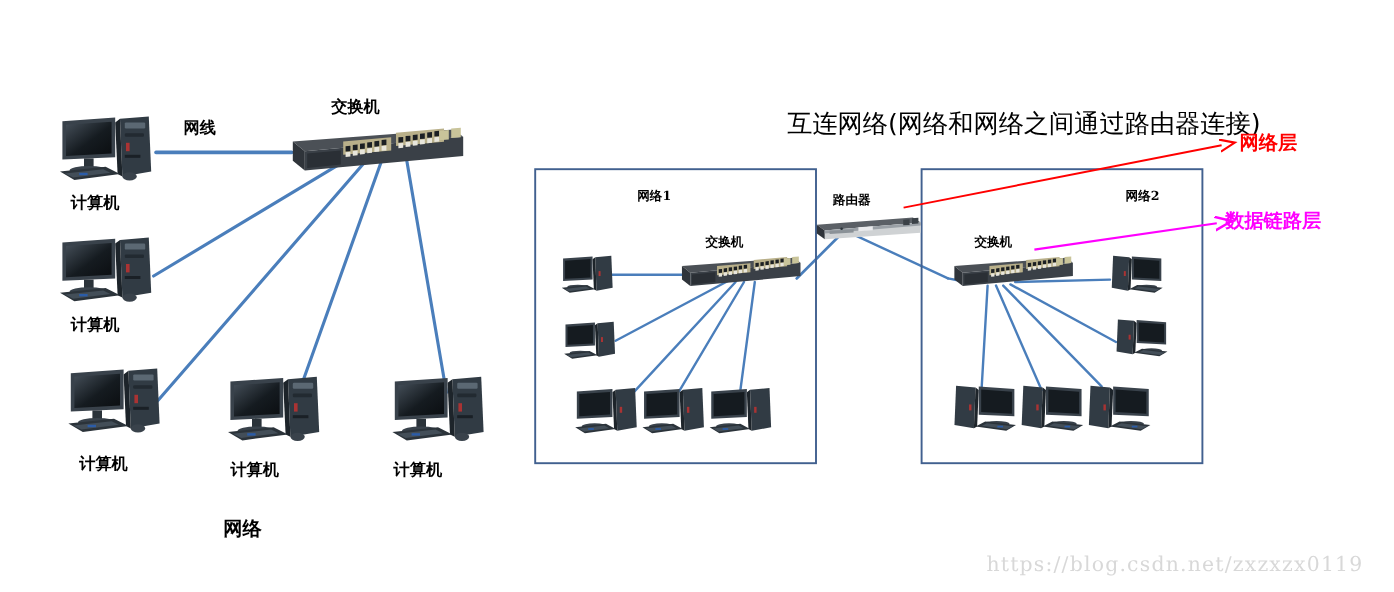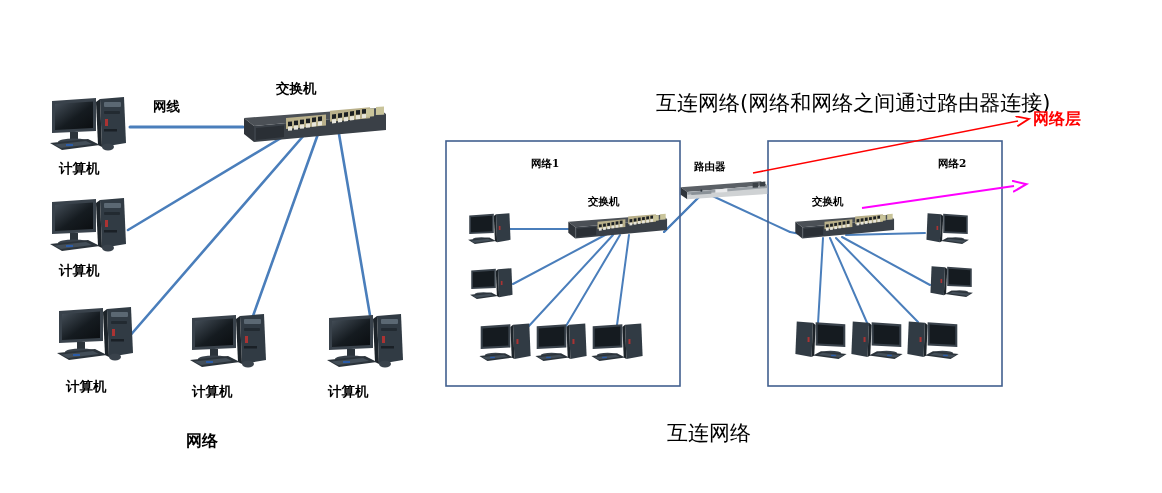--- a/index.html
+++ b/index.html
@@ -640,32 +640,33 @@
         <path d="M4 6 L48 3 L48 36 L4 38 Z" fill="#39424b"></path>
         <path d="M7 9 L45 6.5 L45 33 L7 35 Z" fill="#151b20"></path>
         <ellipse cx="26" cy="47" rx="16" ry="3.6" fill="#39424b"></ellipse>
       </g>
       <path d="M2 48 L40 44 L52 50 L14 55 Z" fill="#2b333a"></path>
       <path d="M6 49.5 L38 46 L44 49 L13 53 Z" fill="#434e58"></path>
       <rect x="18" y="49" width="7" height="2" fill="#2b5ca8"></rect>
     </svg>
   </div>
 
-  <div class="lbl t-section" style="left:667px; top:419px;">互连网络</div>
 
   <svg class="layer" viewBox="0 0 1162 493">
     <defs>
       <marker id="arrowRed" markerWidth="10" markerHeight="10" refX="1" refY="3.2" orient="auto" markerUnits="strokeWidth">
         <path d="M0,0 L8,3.2 L0,6.4" fill="none" stroke="#ff0000" stroke-width="1.1"></path>
       </marker>
       <marker id="arrowMag" markerWidth="10" markerHeight="10" refX="1" refY="3.2" orient="auto" markerUnits="strokeWidth">
         <path d="M0,0 L8,3.2 L0,6.4" fill="none" stroke="#ff00ff" stroke-width="1.1"></path>
       </marker>
     </defs>
     <line x1="753" y1="173" x2="1018" y2="121" stroke="#ff0000" stroke-width="1.6" marker-end="url(#arrowRed)"></line>
     <line x1="862" y1="208" x2="1014" y2="186" stroke="#ff00ff" stroke-width="1.8" marker-end="url(#arrowMag)"></line>
   </svg>
 
   <div class="lbl t-ann ann-red" style="left:1033px; top:109px;">网络层</div>
 
-
+  <div class="lbl t-ann ann-mag" style="left:1021px; top:174px;">数据链路层</div>
+
+  <div class="watermark" style="left:822px; top:461px;">https://blog.csdn.net/zxzxzx0119</div>
 
 </div>
 
 </body></html>

